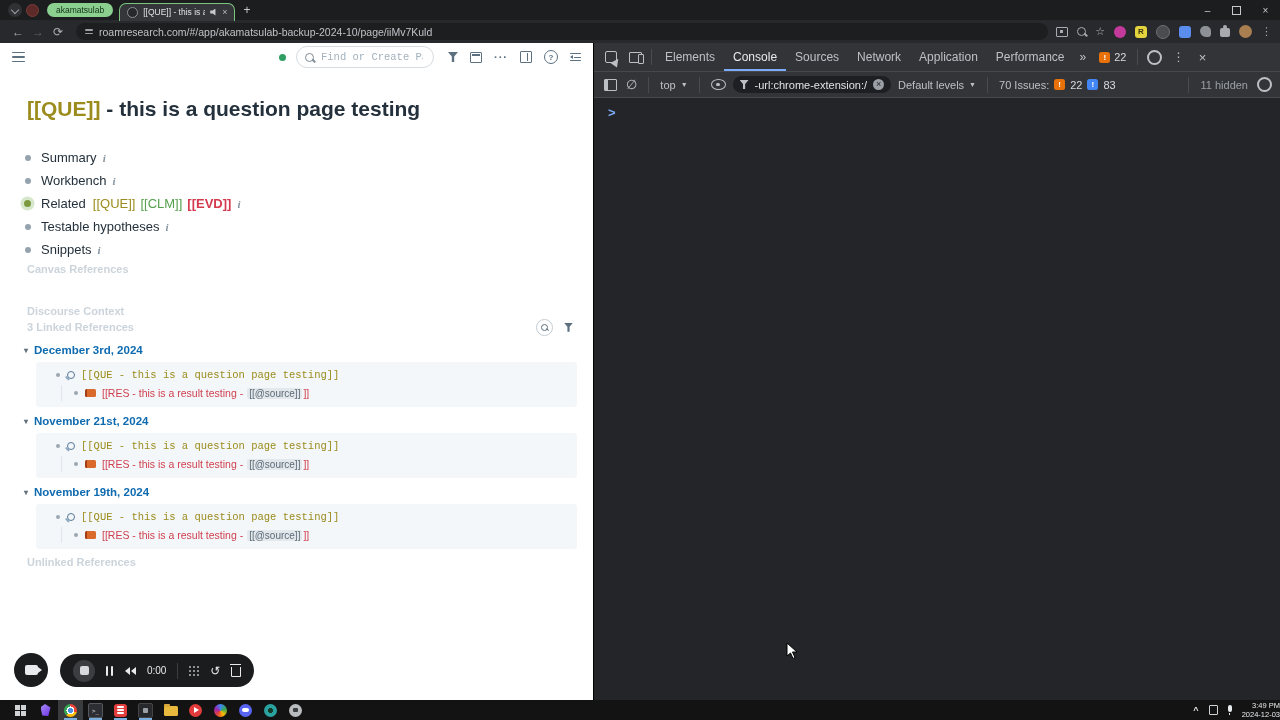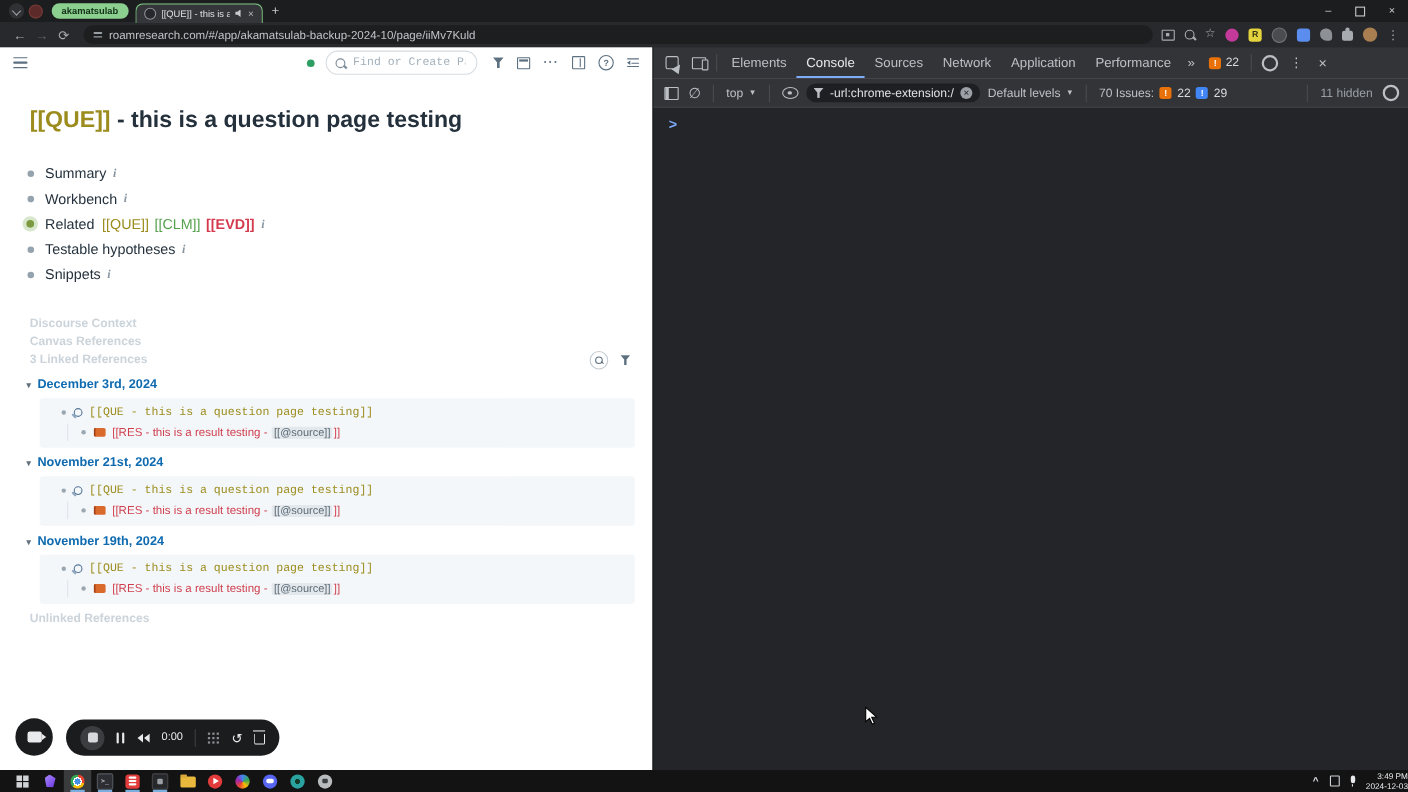--- a/index.html
+++ b/index.html
@@ -5,21 +5,21 @@
   html,body{margin:0;padding:0;background:#000;}
   .screen{position:relative;width:1280px;height:720px;overflow:hidden;background:#111;
           font-family:"Liberation Sans",sans-serif;-webkit-font-smoothing:antialiased;}
 
   
   .browser{position:absolute;left:0;top:0;width:1280px;height:700px;background:#202124;}
   .tabstrip{position:relative;height:20px;background:#1c1d1f;display:flex;align-items:center;padding-left:4px;}
   .tab-chevron{width:14px;height:14px;border-radius:50%;background:#303134;margin:0 4px;position:relative;}
   .tab-chevron i{position:absolute;left:4px;top:3.5px;width:5px;height:5px;border-right:1.5px solid #9aa0a6;border-bottom:1.5px solid #9aa0a6;transform:rotate(45deg);}
   .rec-dot{width:11px;height:11px;border-radius:50%;background:#5c2b29;border:1px solid #7a3c38;margin-right:8px;}
-  .group-pill{background:#8bd08f;color:#143018;font-size:8.5px;font-weight:700;border-radius:8px;padding:2px 9px;margin-right:6px;text-align:center;}
+  .group-pill{background:#8bd08f;color:#143018;font-size:8.5px;font-weight:400;border-radius:8px;padding:2px 9px;margin-right:6px;text-align:center;}
   .tab{display:flex;align-items:center;gap:5px;height:17px;margin-top:3px;padding:0 7px;background:#35363a;border:1px solid #7cc37f;border-bottom:none;border-radius:7px 7px 0 0;max-width:108px;}
   .favicon{width:9px;height:9px;border-radius:50%;border:1.5px solid #8d9196;background:#26282b;flex:none;}
   .tab-title{color:#dfe1e5;font-size:8.5px;white-space:nowrap;overflow:hidden;max-width:62px;}
   .spk{width:7px;height:7px;background:#c8cbce;clip-path:polygon(0 30%,35% 30%,75% 0,75% 100%,35% 70%,0 70%);flex:none;}
   .tab-x{color:#b7babd;font-size:9px;line-height:9px;flex:none;}
   .newtab{color:#c7cacd;font-size:12px;margin-left:8px;}
   .win-controls{position:absolute;right:0;top:0;height:20px;display:flex;}
   .win-btn{width:29px;height:20px;display:flex;align-items:center;justify-content:center;color:#c7cacd;font-size:10px;}
   .max-glyph{width:7px;height:7px;border:1px solid #c7cacd;}
 
@@ -337,22 +337,22 @@
             <span>Testable hypotheses</span>
             <span class="info">i</span>
           </div>
           <div class="orow">
             <span class="blt"></span>
             <span>Snippets</span>
             <span class="info">i</span>
           </div>
         </div>
 
+        <div class="sect">Canvas References</div>
         <div class="sect first">Discourse Context</div>
-        <div class="sect">Canvas References</div>
         <div class="sect">
           <span>3 Linked References</span>
           <span class="sect-icons">
             <span class="circ-mag">
                 <b>
                   <i></i>
                 </b>
               </span>
             <span class="funnel dkr"></span>
           </span>
@@ -516,21 +516,21 @@
           <span class="dd">
             <span>Default levels</span>
             <i>▼</i>
           </span>
           <span class="dt-sep"></span>
           <span class="issues">
             <span>70 Issues:</span>
             <span class="err-ico">!</span>
             <span class="badge-count">22</span>
             <span class="msg-ico">!</span>
-            <span class="badge-count">29</span>
+            <span class="badge-count">83</span>
           </span>
           <span class="push"></span>
           <span class="dt-sep"></span>
           <span class="hidden-lbl">11 hidden</span>
           <span class="dt-iconbtn" style="width:18px">
               <span class="dt-gear"></span>
             </span>
         </div>
 
         <div class="dt-body">

